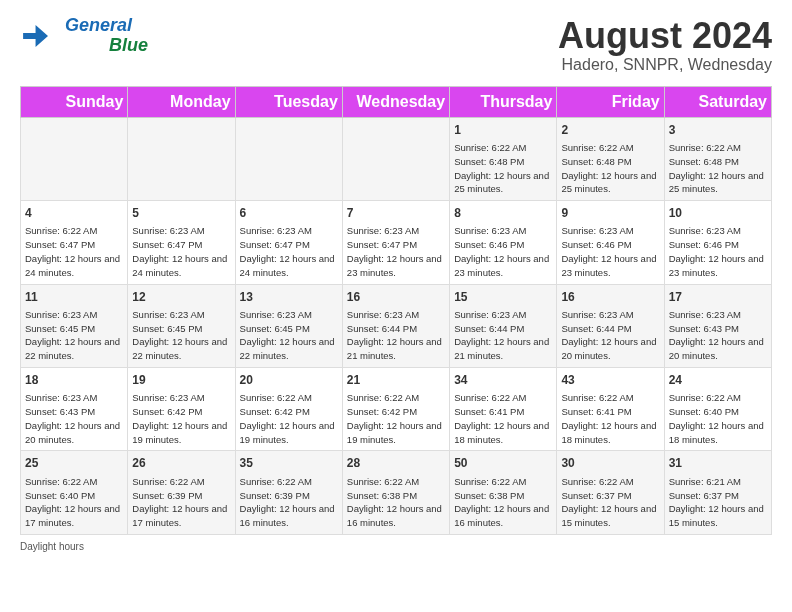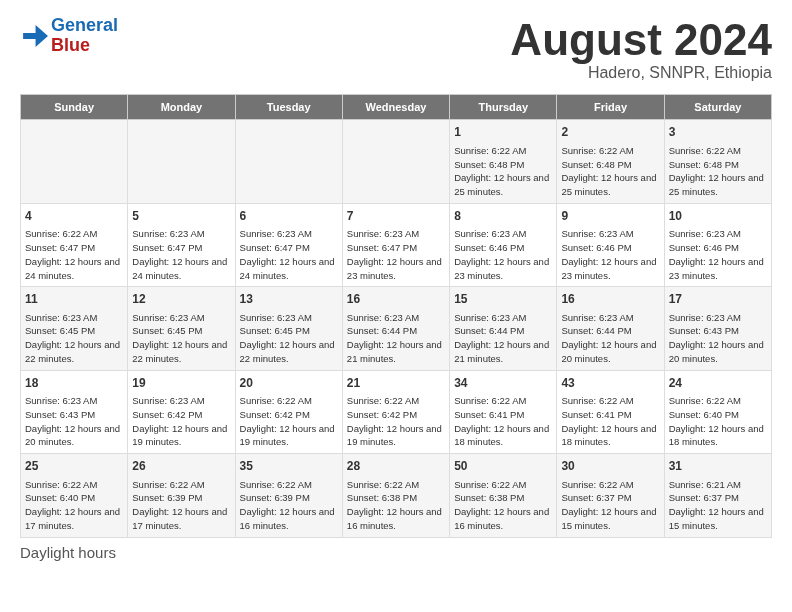--- a/index.html
+++ b/index.html
@@ -16,60 +16,61 @@
     }
     .header {
       display: flex;
       justify-content: space-between;
       align-items: flex-start;
       margin-bottom: 12px;
     }
     .logo {
       display: flex;
       align-items: center;
-      gap: 3px;
+      gap: 17px;
+      font-style: italic;
     }
     .logo-text {
       font-size: 18px;
       font-weight: bold;
       line-height: 1.1;
       color: #333;
     }
     .logo-text span {
       color: #1a6bb5;
     }
     .logo-icon {
       width: 28px;
       height: 28px;
     }
     .title-block {
       text-align: right;
     }
     .main-title {
-      font-size: 44px;
+      font-size: 36px;
       font-weight: bold;
       color: #333;
       line-height: 1.1;
     }
     .sub-title {
       font-size: 16px;
       color: #555;
     }
     table {
       width: 100%;
       border-collapse: collapse;
       table-layout: fixed;
     }
     thead tr th {
-      background-color: #737373;
+      background-color: #d946ef;
       color: #fff;
-      font-size: 11px;
+      font-size: 16px;
       font-weight: bold;
       padding: 6px 4px;
-      text-align: center;
+      text-align: right;
       border: 1px solid #ccc;
     }
     tbody tr td {
       font-size: 9.5px;
       color: #333;
       vertical-align: top;
       padding: 4px 4px;
       border: 1px solid #ddd;
       height: 72px;
       line-height: 1.45;
@@ -80,44 +81,44 @@
     tbody tr:nth-child(even) td {
       background-color: #ffffff;
     }
     .day-num {
       font-size: 12px;
       font-weight: bold;
       display: block;
       margin-bottom: 2px;
     }
     .footer {
-      font-size: 15px;
+      font-size: 10px;
       color: #555;
       margin-top: 6px;
       text-align: left;
     }
   </style>
 </head>
 <body>
 
 <div class="page">
   <div class="header">
     <div class="logo">
       <svg class="logo-icon" viewBox="0 0 36 36">
         <rect x="0" y="0" width="36" height="36" fill="white"></rect>
         <polygon points="20,4 36,18 20,32 20,22 4,22 4,14 20,14" fill="#1a6bb5"></polygon>
       </svg>
       <div class="logo-text">
         <div><span>General</span></div>
-        <div><span style="color:#b91c1c;">Blue</span></div>
+        <div><span style="color:#15803d;margin-left:44px;">Blue</span></div>
       </div>
     </div>
     <div class="title-block">
       <div class="main-title">August 2024</div>
-      <div class="sub-title">Hadero, SNNPR, Ethiopia</div>
+      <div class="sub-title">Hadero, SNNPR, Wednesday</div>
     </div>
   </div>
 
   <table>
     <thead>
       <tr>
         <th>Sunday</th>
         <th>Monday</th>
         <th>Tuesday</th>
         <th>Wednesday</th>

